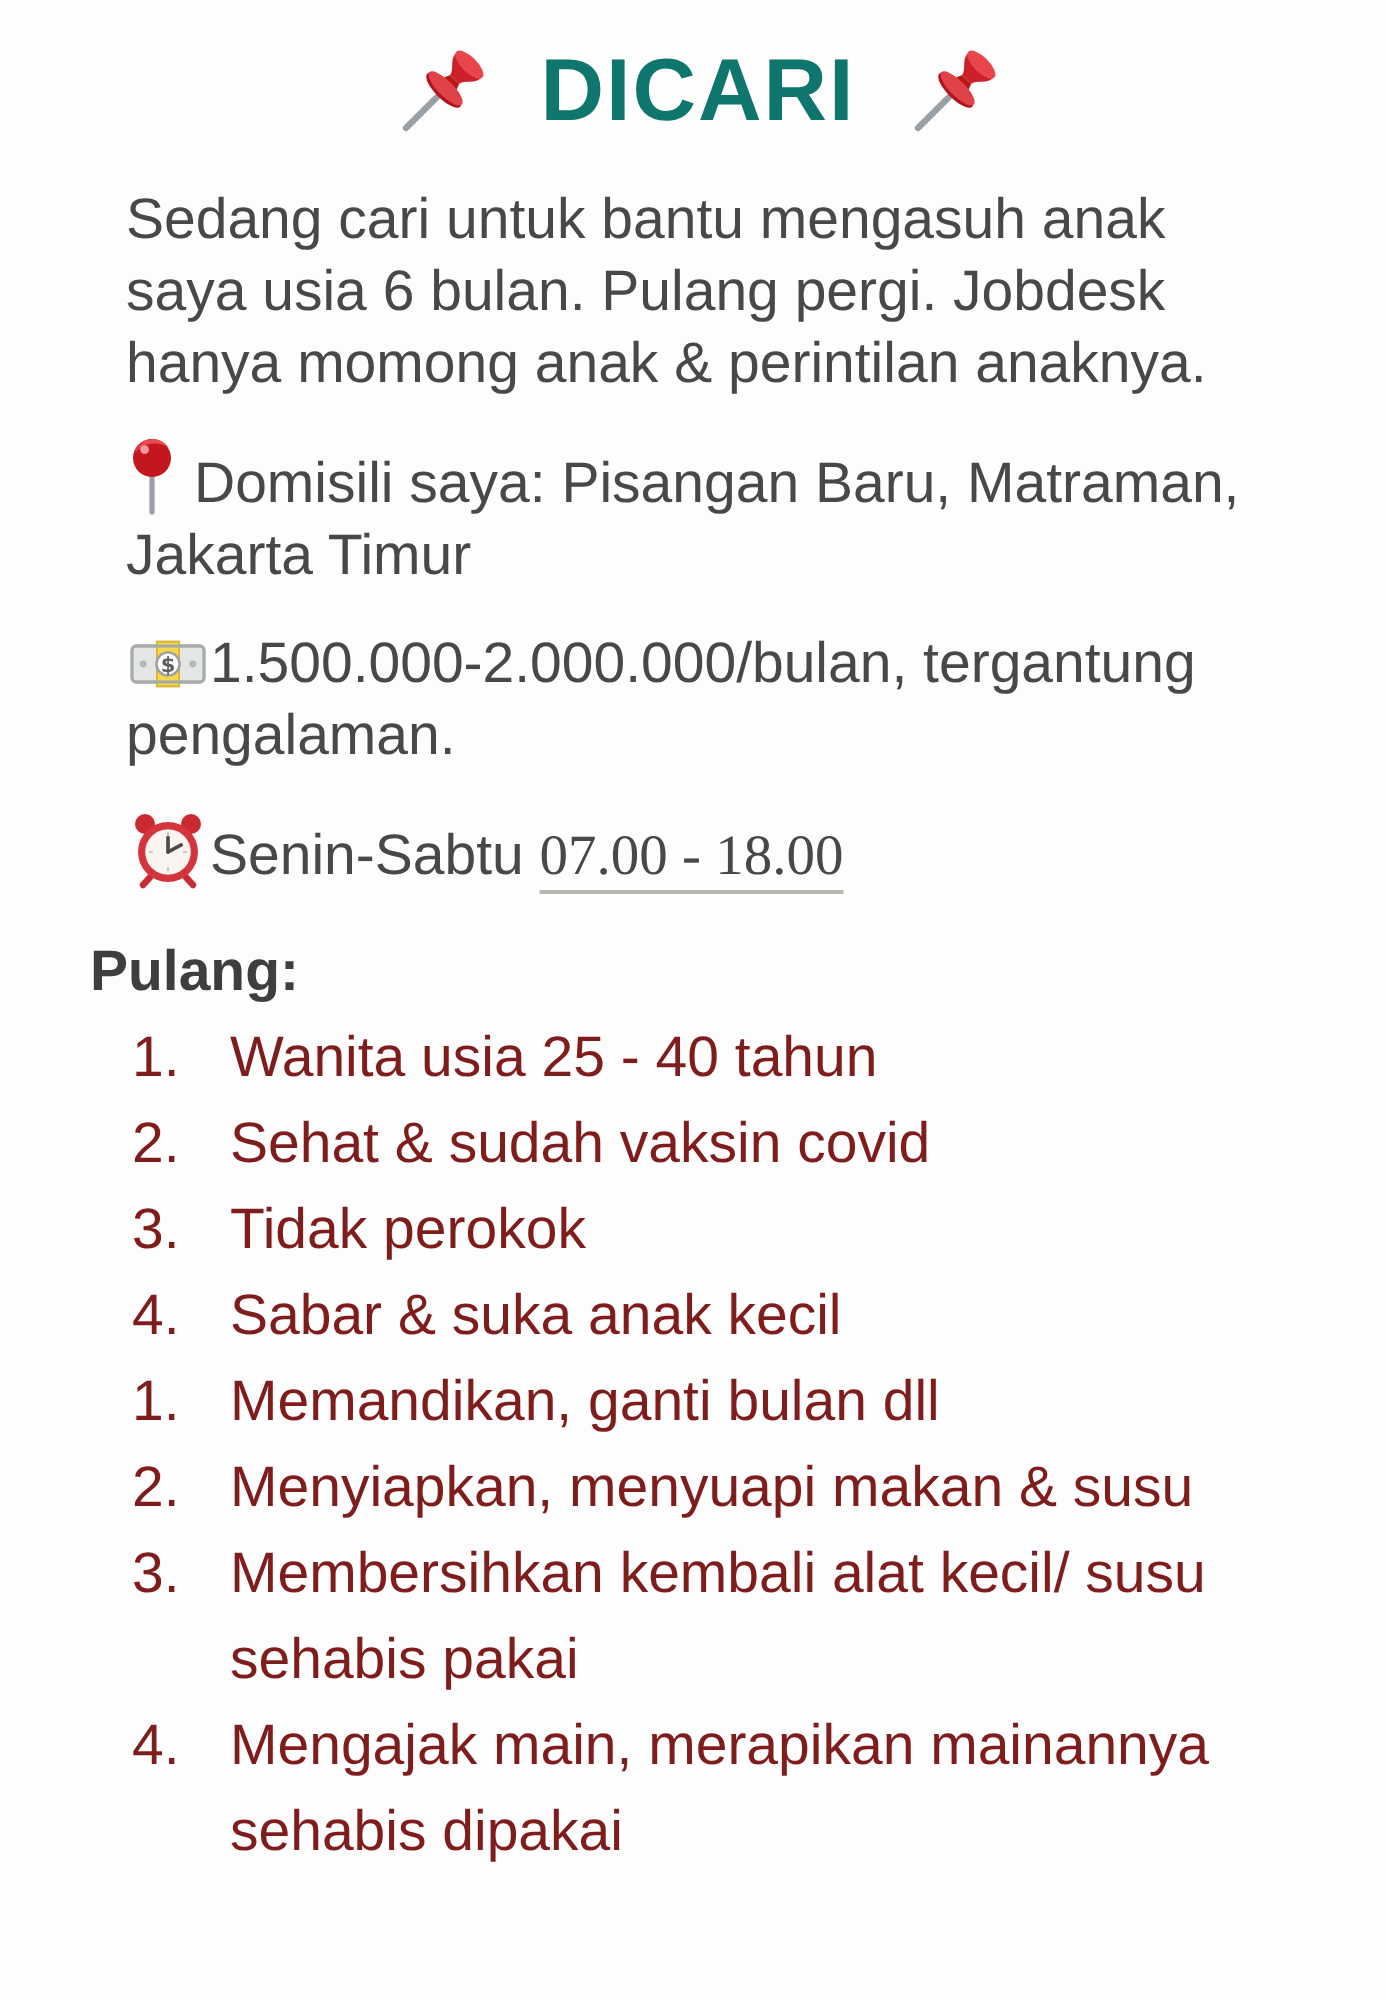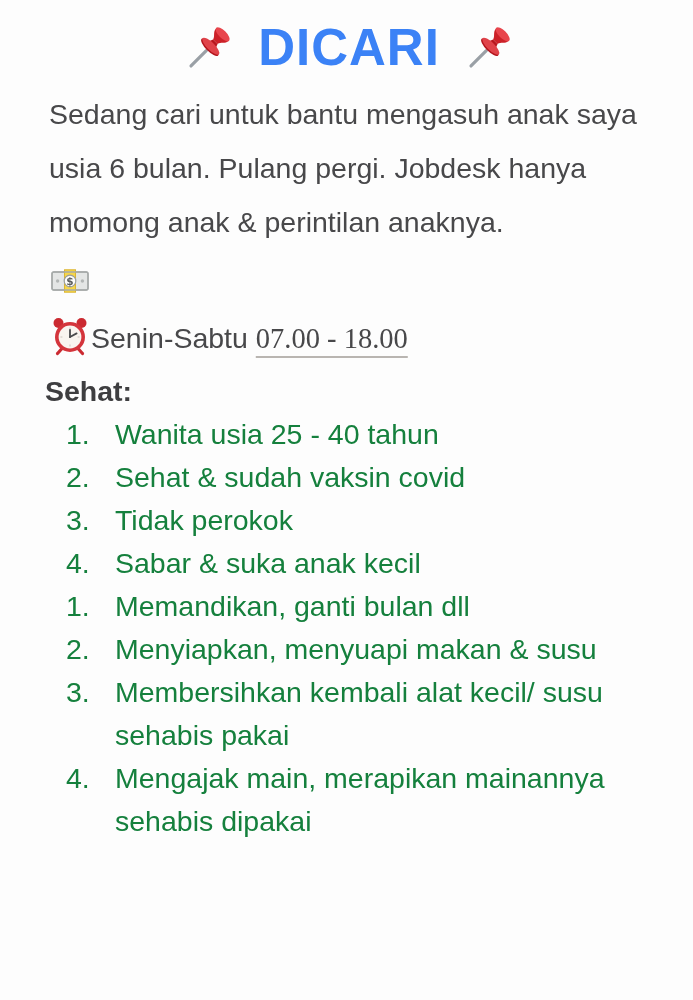--- a/index.html
+++ b/index.html
@@ -10,29 +10,29 @@
     color: #454547;
     font-family: "Liberation Sans", sans-serif;
     overflow: hidden;
   }
   .page { padding: 12px 40px 0 45px; }
 
   .title {
     display: flex; align-items: center; justify-content: center;
     gap: 21px;
     margin: 6px 0 10px 0;
-    font-size: 51px; font-weight: 700; letter-spacing: 1px;
-    color: #3b82f6;
+    font-size: 44px; font-weight: 700; letter-spacing: 1px;
+    color: #0f766e;
   }
   .title .pin-icon { flex: 0 0 auto; }
 
   .body-text {
-    margin: 4px;
+    margin: 18px;
     font-size: 28.5px;
-    line-height: 54px;
+    line-height: 36px;
     color: #48484a;
   }
   .section-heading {
     margin: 0;
     font-size: 28.5px;
     line-height: 43px;
     font-weight: 700;
     color: #3e3e40;
   }
   .icon-inline { vertical-align: -9px; }
@@ -50,21 +50,21 @@
     list-style: none;
     margin: 0; padding: 0;
     counter-reset: n;
   }
   ol.flyer-list li {
     counter-increment: n;
     position: relative;
     padding-left: 70px;
     font-size: 28.5px;
     line-height: 43px;
-    color: #15803d;
+    color: #7f1d1d;
   }
   ol.flyer-list li::before {
     content: counter(n) ".";
     position: absolute;
     left: 21px;
   }
 </style>
 </head>
 <body>
 
@@ -89,49 +89,55 @@
         <path d="M19.5 15 L24.5 15 L26.5 20 L17.5 20 Z" fill="#b8161d"></path>
         <ellipse cx="22" cy="21" rx="9.2" ry="3.3" fill="#b3141c"></ellipse>
         <ellipse cx="22" cy="20" rx="9" ry="3" fill="#e04249"></ellipse>
         <ellipse cx="22" cy="6.8" rx="7.2" ry="3" fill="#e8454c"></ellipse>
       </g>
     </svg>
   </h1>
 
   <p class="body-text">Sedang cari untuk bantu mengasuh anak saya usia 6 bulan. Pulang pergi. Jobdesk hanya momong anak &amp; perintilan anaknya.</p>
 
+  <p class="body-text"><svg class="icon-inline icon-gap" width="26" height="42" viewBox="0 0 26 42">
+        <line x1="13" y1="20" x2="13" y2="38" stroke="#9aa0a6" stroke-width="2.6" stroke-linecap="round"></line>
+        <circle cx="13" cy="11" r="9.5" fill="#c3161e"></circle>
+        <path d="M4.6 8.2 A9.5 9.5 0 0 1 13 1.5 A9.5 9.5 0 0 1 21 5.5 A13 13 0 0 0 4.6 8.2 Z" fill="#ea4a50"></path>
+        <circle cx="9.3" cy="6.8" r="2.2" fill="#f7989c"></circle>
+      </svg><span>Domisili saya: Pisangan Baru, Matraman, Jakarta Timur</span></p>
 
   <p class="body-text"><svg class="icon-inline" width="42" height="36" viewBox="0 0 42 36">
         <rect x="3" y="9" width="36" height="18" rx="2" fill="#e4e6e5" stroke="#a6aaa9" stroke-width="1.4"></rect>
         <rect x="15.5" y="6.8" width="11" height="22.4" fill="#f6d64a" stroke="#dcb52e" stroke-width="1"></rect>
         <rect x="3" y="9" width="36" height="18" rx="2" fill="none" stroke="#a6aaa9" stroke-width="1.4"></rect>
         <circle cx="21" cy="18" r="5.8" fill="#fdfdfb" stroke="#9c9f9e" stroke-width="1.2"></circle>
         <text x="21" y="21.8" font-size="10.5" text-anchor="middle" fill="#5c5f5e" font-family="DejaVu Sans, sans-serif" font-weight="bold">$</text>
         <circle cx="8.6" cy="18" r="1.7" fill="#b3b7b6"></circle>
         <circle cx="33.4" cy="18" r="1.7" fill="#b3b7b6"></circle>
-      </svg></p>
+      </svg><span>1.500.000-2.000.000/bulan, tergantung pengalaman.</span></p>
 
   <p class="body-text"><svg class="icon-inline" width="42" height="42" viewBox="0 0 42 42">
         <circle cx="9.5" cy="8" r="5" fill="#cb2a31"></circle>
         <circle cx="32.5" cy="8" r="5" fill="#cb2a31"></circle>
         <line x1="8.5" y1="38.5" x2="13" y2="33.5" stroke="#cb2a31" stroke-width="3.2" stroke-linecap="round"></line>
         <line x1="33.5" y1="38.5" x2="29" y2="33.5" stroke="#cb2a31" stroke-width="3.2" stroke-linecap="round"></line>
         <circle cx="21" cy="22" r="15" fill="#d4353c"></circle>
         <circle cx="21" cy="22" r="11.4" fill="#f9f4ef"></circle>
         <g stroke="#cfc8c2" stroke-width="1.1">
           <line x1="21" y1="12.4" x2="21" y2="14.4"></line>
           <line x1="21" y1="29.6" x2="21" y2="31.6"></line>
           <line x1="11.4" y1="22" x2="13.4" y2="22"></line>
           <line x1="28.6" y1="22" x2="30.6" y2="22"></line>
         </g>
         <line x1="21" y1="22" x2="21" y2="14.8" stroke="#4a4a4c" stroke-width="1.8" stroke-linecap="round"></line>
         <line x1="21" y1="22" x2="27.6" y2="18.4" stroke="#4a4a4c" stroke-width="1.8" stroke-linecap="round"></line>
       </svg><span>Senin-Sabtu </span><span class="hours">07.00 - 18.00</span></p>
 
-  <p class="section-heading">Sehat:</p>
+  <p class="section-heading">Pulang:</p>
 
   <ol class="flyer-list">
     <li>Wanita usia 25 - 40 tahun</li>
     <li>Sehat &amp; sudah vaksin covid</li>
     <li>Tidak perokok</li>
     <li>Sabar &amp; suka anak kecil</li>
   </ol>
 
 
   <ol class="flyer-list">

